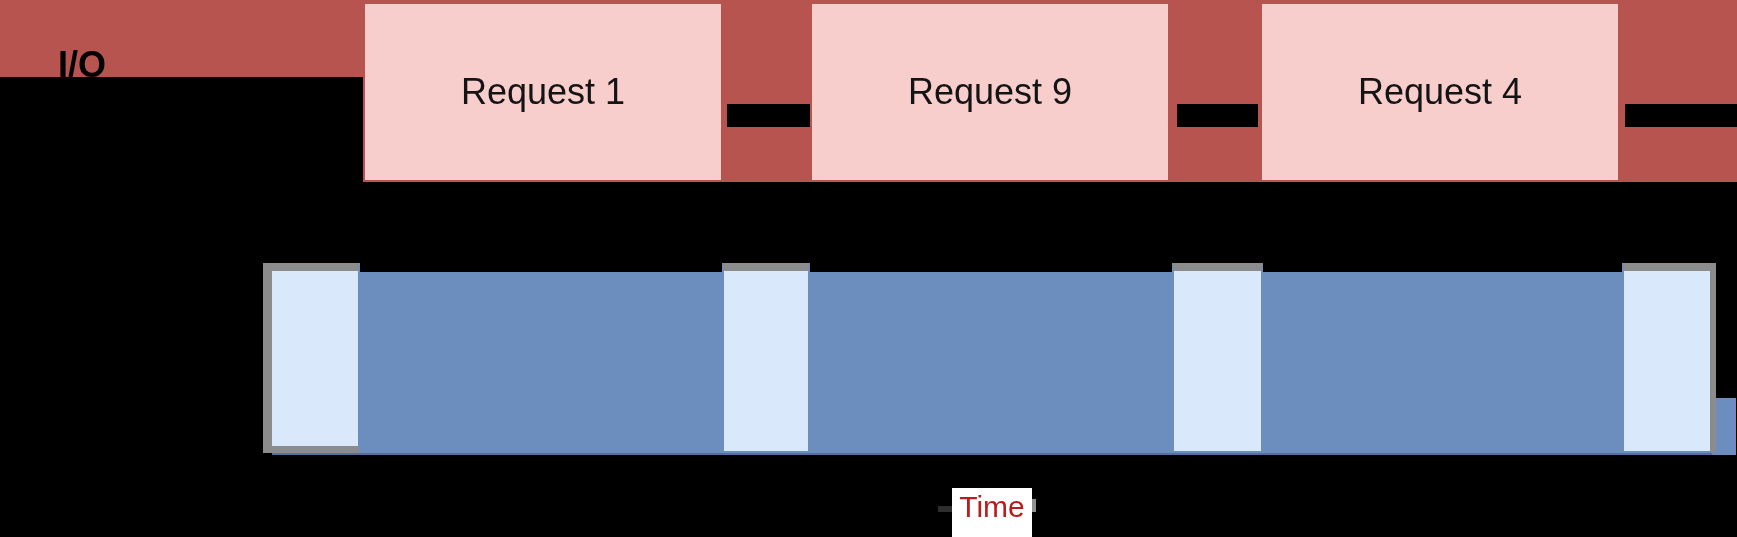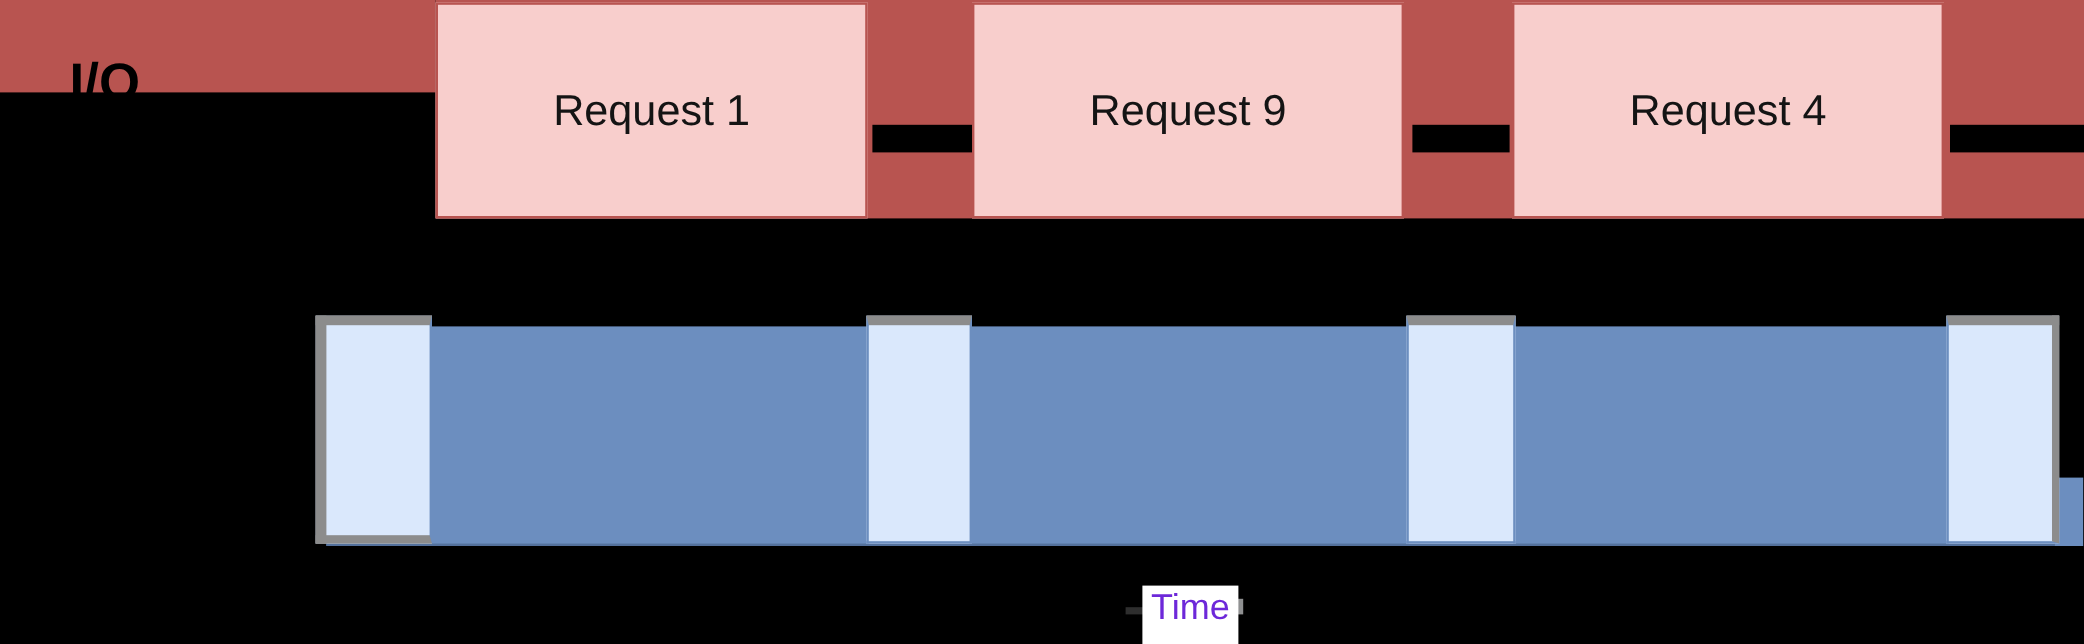--- a/index.html
+++ b/index.html
@@ -30,21 +30,21 @@
 
   
   .gap-dash{top:104px;height:23px;background:#000;}
   .gap-dash-1{left:727px;width:83px;}
   .gap-dash-2{left:1177px;width:81px;}
   .gap-dash-3{left:1625px;width:112px;}
 
   
   .caption-fragment{
     left:58px;top:44px;
-    font-size:44px;font-weight:bold;color:#000;
+    font-size:36px;font-weight:bold;color:#000;
   }
 
   
   .bar{
     left:272px;top:272px;width:1440px;height:183px;
     background:#6c8ebf;
     border-bottom:2px solid #54719c;
     box-sizing:border-box;
   }
   .bar-tail{left:1712px;top:398px;width:24px;height:57px;background:#6c8ebf;}
@@ -58,21 +58,21 @@
     box-sizing:border-box;
   }
   .idle-1{left:263px;width:97px;border-left:9px solid #8c8c8c;border-bottom:7px solid #8c8c8c;}
   .idle-2{left:722px;width:88px;}
   .idle-3{left:1172px;width:91px;}
   .idle-4{left:1622px;width:94px;border-right:6px solid #8c8c8c;}
 
   
   .time-chip{
     left:952px;top:488px;width:80px;height:49px;
-    background:#fff;color:#6d28d9;
+    background:#fff;color:#b91c1c;
     display:flex;align-items:flex-start;justify-content:center;
     font-size:30px;line-height:38px;
   }
   .time-dash-left{left:938px;top:506px;width:15px;height:6px;background:#2e2e2e;}
   .time-dash-right{left:1014px;top:506px;width:26px;height:7px;background:#000;}
   .time-gray-mark{left:1023px;top:499px;width:13px;height:13px;background:#8f9091;}
 </style>
 </head>
 <body>
 

